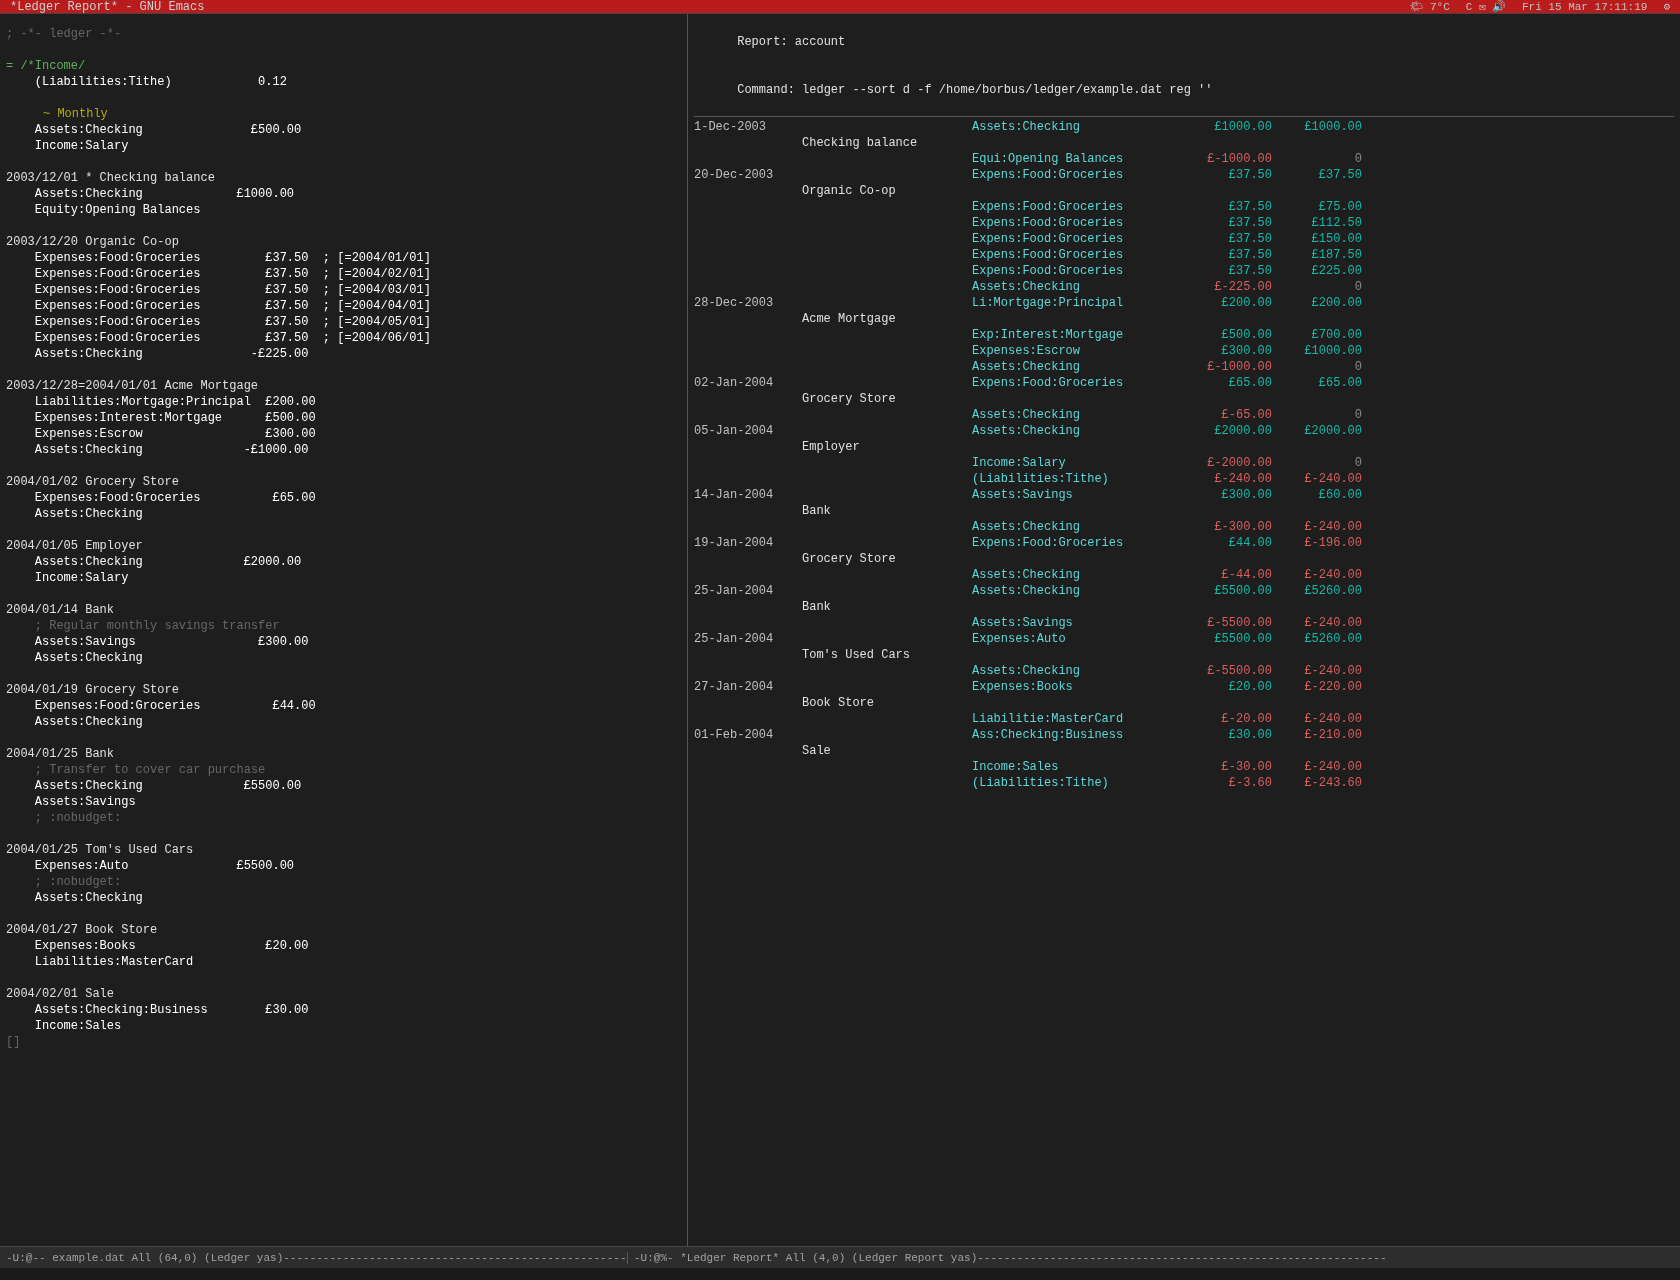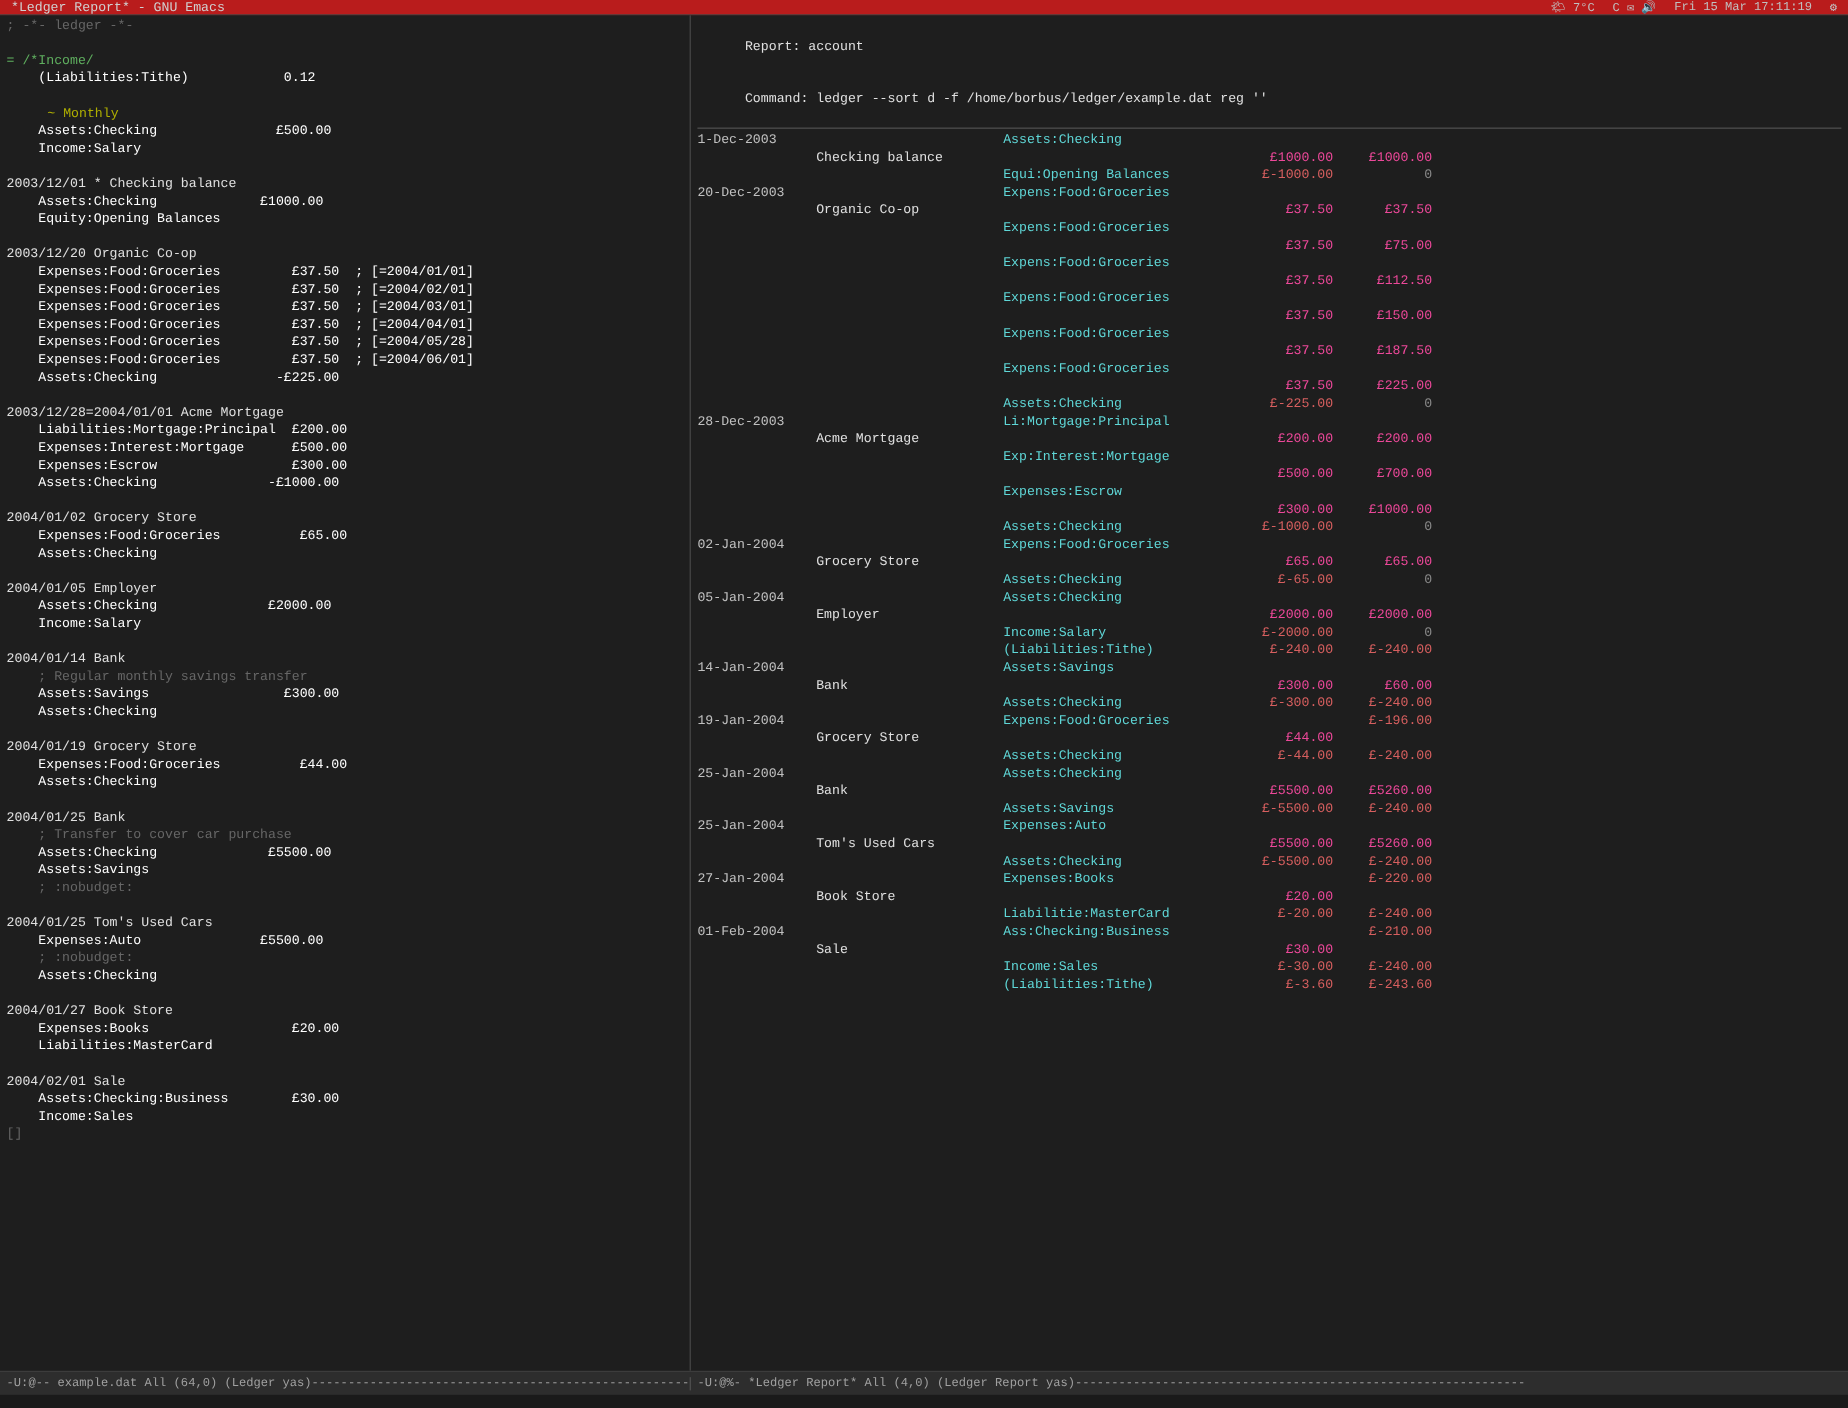--- a/index.html
+++ b/index.html
@@ -37,24 +37,24 @@
     #titlebar-right span { display: inline-block; }
 
     
     #main {
       display: flex;
       height: calc(1280px - 26px - 22px);
     }
 
     
     #left-pane {
-      width: 628px;
+      width: 688px;
       border-right: 1px solid #555;
       overflow: hidden;
-      padding: 1px 6px;
+      padding: 12px 6px;
       background: #1e1e1e;
     }
 
     
     #right-pane {
       flex: 1;
       overflow: hidden;
       padding: 4px 6px;
       background: #1e1e1e;
     }
@@ -97,21 +97,21 @@
       line-height: 16px;
       white-space: pre;
       display: flex;
     }
     .rp-date { width: 108px; color: #c0c0c0; flex-shrink: 0; }
     .rp-payee { width: 170px; color: #e0e0e0; flex-shrink: 0; margin-top: 16px; }
     .rp-account { width: 210px; color: #5fd7d7; flex-shrink: 0; }
     .rp-amount { width: 90px; text-align: right; flex-shrink: 0; }
     .rp-balance { width: 90px; text-align: right; flex-shrink: 0; }
 
-    .amount-pos { color: #ec4899; margin-top: 16px; }
+    .amount-pos { color: #14b8a6; }
     .amount-neg { color: #d75f5f; }
     .amount-zero { color: #888; }
   </style>
 </head>
 <body>
 
 <div id="titlebar">
   <span id="titlebar-title">*Ledger Report* - GNU Emacs</span>
   <div id="titlebar-right">
     <span>🌤 7°C</span>
@@ -135,21 +135,21 @@
       <div class="line ">&nbsp;</div>
       <div class="line white">2003/12/01 * Checking balance</div>
       <div class="line cyan">    Assets:Checking             £1000.00</div>
       <div class="line cyan">    Equity:Opening Balances</div>
       <div class="line ">&nbsp;</div>
       <div class="line white">2003/12/20 Organic Co-op</div>
       <div class="line cyan">    Expenses:Food:Groceries         £37.50  ; [=2004/01/01]</div>
       <div class="line cyan">    Expenses:Food:Groceries         £37.50  ; [=2004/02/01]</div>
       <div class="line cyan">    Expenses:Food:Groceries         £37.50  ; [=2004/03/01]</div>
       <div class="line cyan">    Expenses:Food:Groceries         £37.50  ; [=2004/04/01]</div>
-      <div class="line cyan">    Expenses:Food:Groceries         £37.50  ; [=2004/05/28]</div>
+      <div class="line cyan">    Expenses:Food:Groceries         £37.50  ; [=2004/05/01]</div>
       <div class="line cyan">    Expenses:Food:Groceries         £37.50  ; [=2004/06/01]</div>
       <div class="line cyan">    Assets:Checking               -£225.00</div>
       <div class="line ">&nbsp;</div>
       <div class="line white">2003/12/28=2004/01/01 Acme Mortgage</div>
       <div class="line cyan">    Liabilities:Mortgage:Principal  £200.00</div>
       <div class="line cyan">    Expenses:Interest:Mortgage      £500.00</div>
       <div class="line cyan">    Expenses:Escrow                 £300.00</div>
       <div class="line cyan">    Assets:Checking              -£1000.00</div>
       <div class="line ">&nbsp;</div>
       <div class="line white">2004/01/02 Grocery Store</div>

